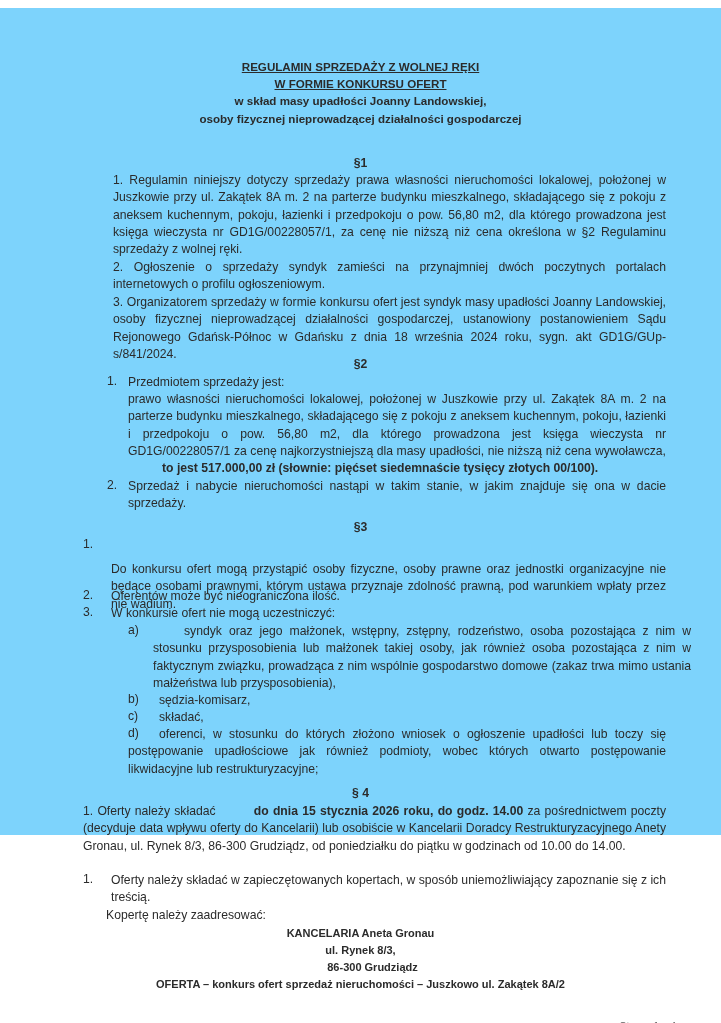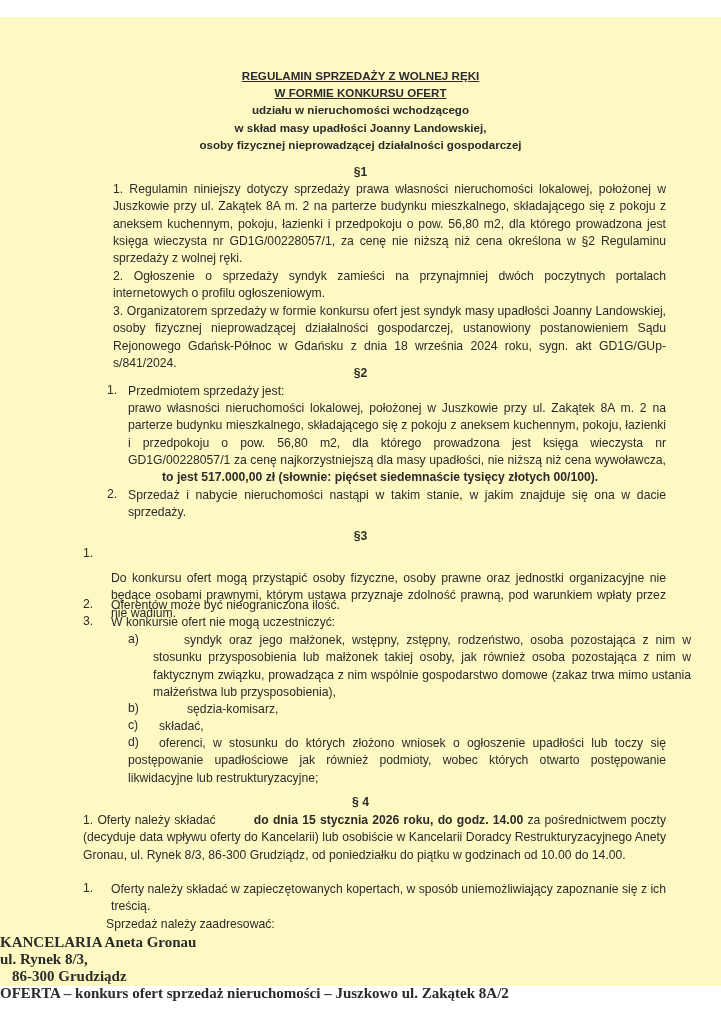--- a/index.html
+++ b/index.html
@@ -1,38 +1,37 @@
 <!DOCTYPE html>
 <html><head>
 <meta charset="utf-8">
 <style>
   html, body { margin:0; padding:0; background:#ffffff; }
   body { width:721px; height:1023px; position:relative; overflow:hidden;
          font-family:"Liberation Sans", sans-serif; color:#2a2a2a; }
-  .page { position:absolute; left:0; top:17px; width:721px; height:969px; background:#fef9c3; }
+  .page { position:absolute; left:0; top:8px; width:721px; height:827px; background:#7dd3fc; }
   .header { position:absolute; top:50px; left:0; width:721px; text-align:center;
             font-weight:bold; font-size:11.6px; line-height:17.2px; color:#2b2b2b; }
   .header .u { text-decoration:underline; }
   .sec { position:absolute; left:0; width:721px; text-align:center; font-weight:bold; font-size:12.2px; color:#2b2b2b; }
   .para { position:absolute; font-size:12.2px; line-height:17.3px; text-align:justify; color:#2b2b2b; }
   .para b { font-weight:bold;margin-left:34px; }
   .li { position:absolute; font-size:12.2px; line-height:17.3px; color:#2b2b2b; }
   .num { position:absolute; font-size:12.2px; color:#2b2b2b; }
-  .center { position:absolute; left:0; width:721px; text-align:left; font-weight:bold; font-size:15px; line-height:17.3px; color:#2b2b2b;font-family:Liberation Serif, serif; }
+  .center { position:absolute; left:0; width:721px; text-align:center; font-weight:bold; font-size:11px; line-height:17.3px; color:#2b2b2b; }
   .footer { position:absolute; right:45px; top:1012px; font-size:10.5px; color:#555; }
 </style>
 </head>
 <body>
 
 <div class="page">
 
   <div class="header">
     <div class="u">REGULAMIN SPRZEDAŻY Z WOLNEJ RĘKI</div>
     <div class="u">W FORMIE KONKURSU OFERT</div>
-    <div>udziału w nieruchomości wchodzącego</div>
     <div>w skład masy upadłości Joanny Landowskiej,</div>
     <div>osoby fizycznej nieprowadzącej działalności gospodarczej</div>
   </div>
 
   <div class="sec" style="top:148px;">§1</div>
   <div class="para" style="left:113px; width:553px; top:164px;">1. Regulamin niniejszy dotyczy sprzedaży prawa własności nieruchomości lokalowej, położonej w Juszkowie przy ul. Zakątek 8A m. 2 na parterze budynku mieszkalnego, składającego się z pokoju z aneksem kuchennym, pokoju, łazienki i przedpokoju o pow. 56,80 m2, dla którego prowadzona jest księga wieczysta nr GD1G/00228057/1, za cenę nie niższą niż cena określona w §2 Regulaminu sprzedaży z wolnej ręki.</div>
   <div class="para" style="left:113px; width:553px; top:251px;">2. Ogłoszenie o sprzedaży syndyk zamieści na przynajmniej dwóch poczytnych portalach internetowych o profilu ogłoszeniowym.</div>
   <div class="para" style="left:113px; width:553px; top:286px;">3. Organizatorem sprzedaży w formie konkursu ofert jest syndyk masy upadłości Joanny Landowskiej, osoby fizycznej nieprowadzącej działalności gospodarczej, ustanowiony postanowieniem Sądu Rejonowego Gdańsk-Północ w Gdańsku z dnia 18 września 2024 roku, sygn. akt GD1G/GUp-s/841/2024.</div>
 
   <div class="sec" style="top:349px;">§2</div>
@@ -46,31 +45,31 @@
   <div class="num" style="left:83px; top:529px;">1.</div>
   <div class="para" style="left:111px; width:555px; top:529px;margin-top:24px;">Do konkursu ofert mogą przystąpić osoby fizyczne, osoby prawne oraz jednostki organizacyjne nie będące osobami prawnymi, którym ustawa przyznaje zdolność prawną, pod warunkiem wpłaty przez nie wadium.</div>
   <div class="num" style="left:83px; top:580px;">2.</div>
   <div class="li" style="left:111px; top:580px;">Oferentów może być nieograniczona ilość.</div>
   <div class="num" style="left:83px; top:597px;">3.</div>
   <div class="li" style="left:111px; top:597px;text-align:right;">W konkursie ofert nie mogą uczestniczyć:</div>
 
   <div class="num" style="left:128px; top:615px;">a)</div>
   <div class="para" style="left:128px; width:538px; top:615px; text-indent:31px;margin-left:25px;">syndyk oraz jego małżonek, wstępny, zstępny, rodzeństwo, osoba pozostająca z nim w stosunku przysposobienia lub małżonek takiej osoby, jak również osoba pozostająca z nim w faktycznym związku, prowadząca z nim wspólnie gospodarstwo domowe (zakaz trwa mimo ustania małżeństwa lub przysposobienia),</div>
   <div class="num" style="left:128px; top:684px;">b)</div>
-  <div class="li" style="left:159px; top:684px;margin-left:28px;">sędzia-komisarz,</div>
+  <div class="li" style="left:159px; top:684px;">sędzia-komisarz,</div>
   <div class="num" style="left:128px; top:701px;">c)</div>
   <div class="li" style="left:159px; top:701px;">składać,</div>
   <div class="num" style="left:128px; top:718px;">d)</div>
   <div class="para" style="left:128px; width:538px; top:718px; text-indent:31px;">oferenci, w stosunku do których złożono wniosek o ogłoszenie upadłości lub toczy się postępowanie upadłościowe jak również podmioty, wobec których otwarto postępowanie likwidacyjne lub restrukturyzacyjne;</div>
 
   <div class="sec" style="top:778px;">§ 4</div>
   <div class="para" style="left:83px; width:583px; top:795px;"><span>1. Oferty należy składać </span><b>do dnia 15 stycznia 2026 roku, do godz. 14.00</b><span> za pośrednictwem poczty (decyduje data wpływu oferty do Kancelarii) lub osobiście w Kancelarii Doradcy Restrukturyzacyjnego Anety Gronau, ul. Rynek 8/3, 86-300 Grudziądz, od poniedziałku do piątku w godzinach od 10.00 do 14.00.</span></div>
   <div class="num" style="left:83px; top:864px;">1.</div>
   <div class="para" style="left:111px; width:555px; top:864px;">Oferty należy składać w zapieczętowanych kopertach, w sposób uniemożliwiający zapoznanie się z ich treścią.</div>
-  <div class="li" style="left:106px; top:899px;">Sprzedaż należy zaadresować:</div>
+  <div class="li" style="left:106px; top:899px;">Kopertę należy zaadresować:</div>
 
   <div class="center" style="top:917px;">KANCELARIA Aneta Gronau</div>
   <div class="center" style="top:934px;">ul. Rynek 8/3,</div>
   <div class="center" style="top:951px;padding-left:12px;">86-300 Grudziądz</div>
   <div class="center" style="top:968px;">OFERTA – konkurs ofert sprzedaż nieruchomości – Juszkowo ul. Zakątek 8A/2</div>
 
   <div class="footer">Strona 1 z 4</div>
 </div>
 
 </body></html>

